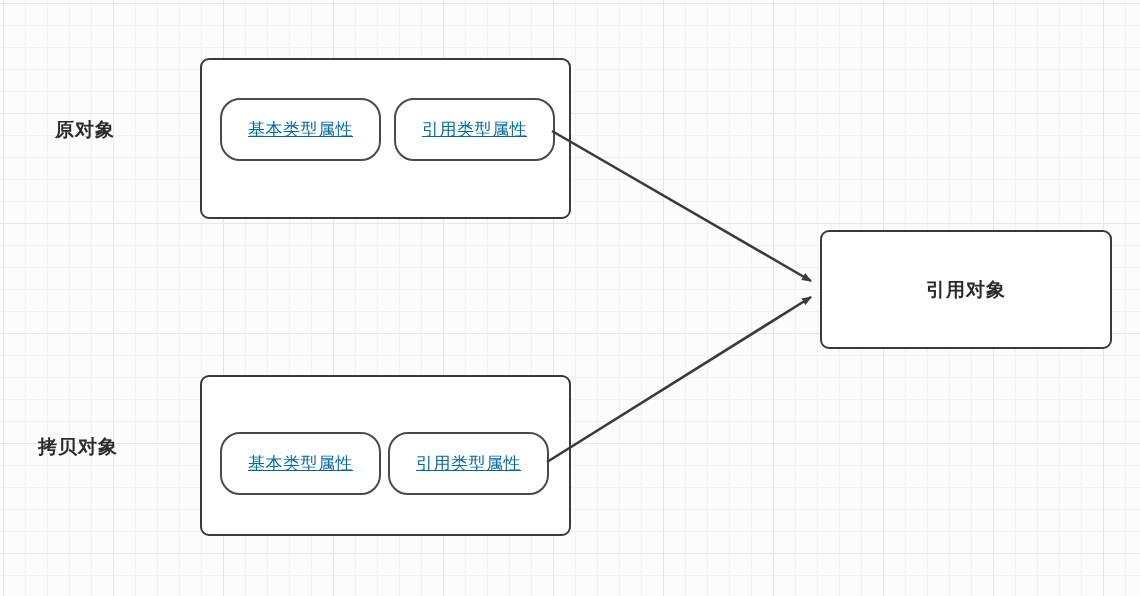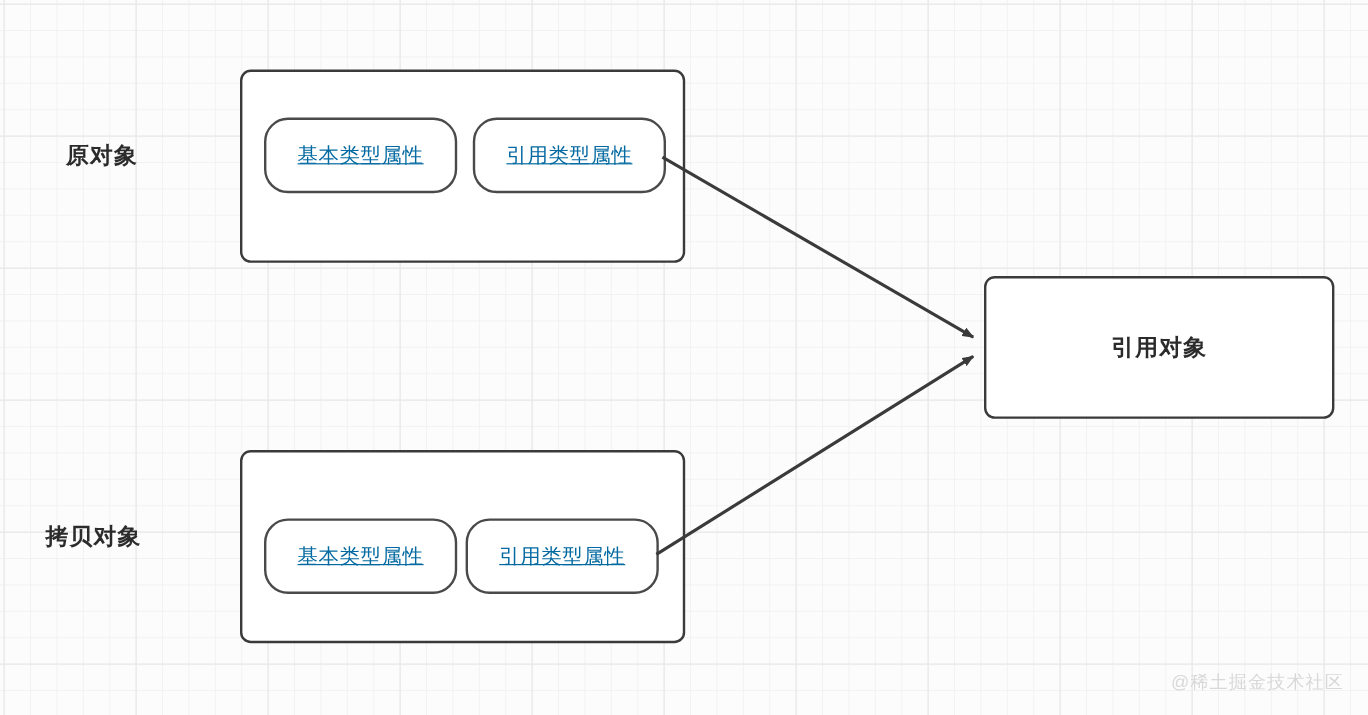--- a/index.html
+++ b/index.html
@@ -146,15 +146,14 @@
   <svg id="arrow-layer" viewBox="0 0 1140 596" width="1140" height="596">
     <defs>
       <marker id="arrowhead" markerWidth="10" markerHeight="8" refX="9" refY="4" orient="auto" markerUnits="userSpaceOnUse">
         <path d="M0,0 L10,4 L0,8 z" fill="#3a3a3a"></path>
       </marker>
     </defs>
     <line id="arrow-original" stroke="#3a3a3a" stroke-width="2.6" marker-end="url(#arrowhead)" x1="552" y1="131" x2="811" y2="281"></line>
     <line id="arrow-copy" stroke="#3a3a3a" stroke-width="2.6" marker-end="url(#arrowhead)" x1="547" y1="462" x2="811" y2="297"></line>
   </svg>
 
-  <div id="watermark">@稀土掘金技术社区</div>
 
 </div>
 
 </body></html>

